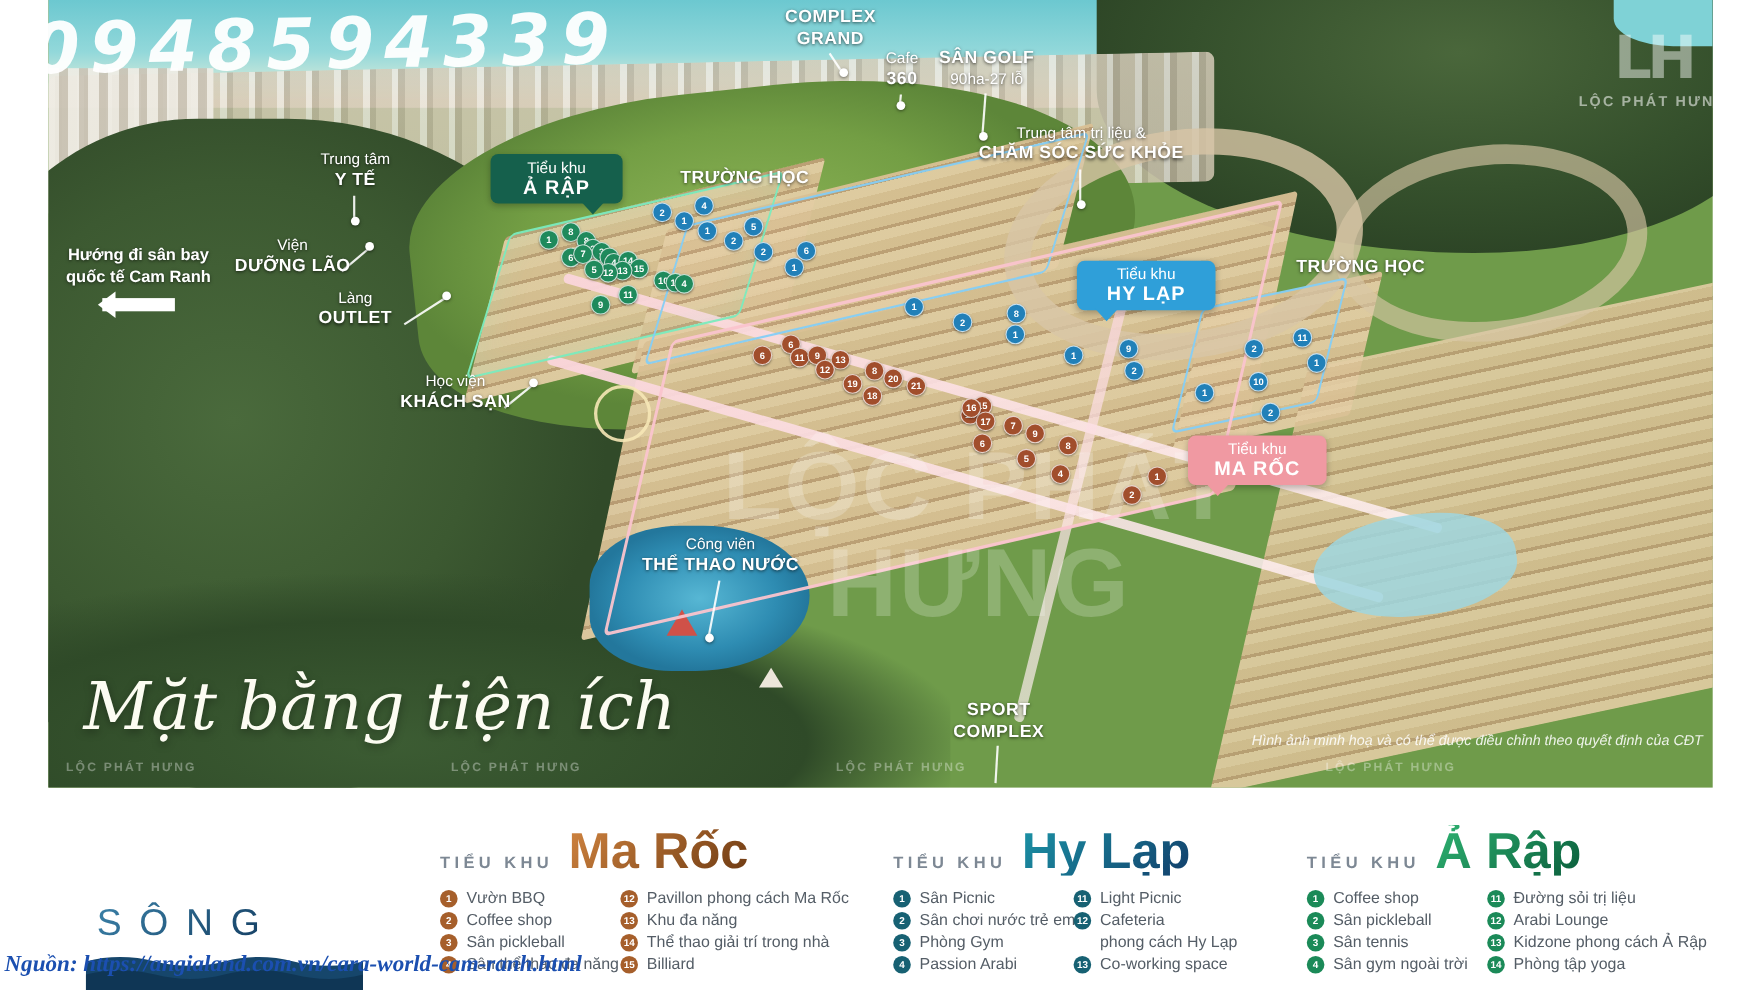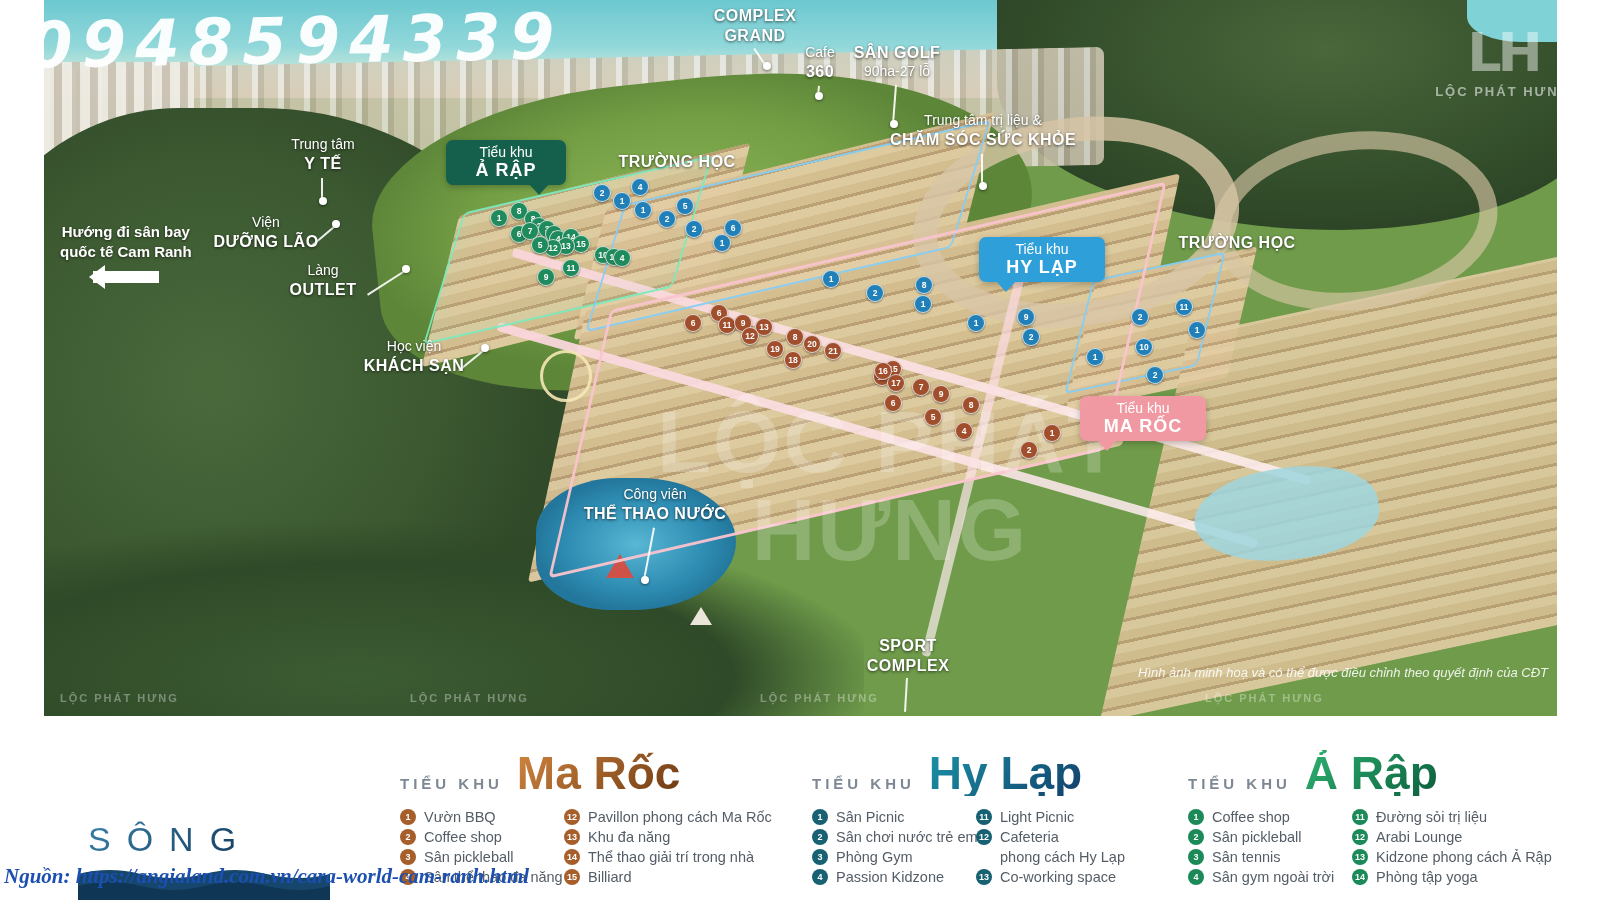--- a/index.html
+++ b/index.html
@@ -286,20 +286,21 @@
     <div class="mono">LH</div>
     <span class="lt">LỘC PHÁT HƯNG</span>
   </div>
 
   <div class="direction">
     <span>Hướng đi sân bay</span><br>
     <span>quốc tế Cam Ranh</span>
     <div class="arrow"></div>
   </div>
 
+  <div class="script-title">Mặt bằng tiện ích</div>
 
   <div class="disclaimer">
     <span>Hình ảnh minh hoạ và có thể được điều chỉnh theo quyết định của CĐT</span><br>
   </div>
 
   <div id="legend">
       <div class="legend-sec" style="left: 400px;">
         <div class="sec-title">
           <span class="kicker">TIỂU KHU</span>
           <span class="sec-name" style="background-image: linear-gradient(135deg, rgb(208, 132, 64), rgb(110, 58, 18));">Ma Rốc</span>
@@ -357,21 +358,21 @@
             <div class="item">
               <span class="num" style="background: rgb(23, 97, 115);">2</span>
               <span>Sân chơi nước trẻ em</span>
             </div>
             <div class="item">
               <span class="num" style="background: rgb(23, 97, 115);">3</span>
               <span>Phòng Gym</span>
             </div>
             <div class="item">
               <span class="num" style="background: rgb(23, 97, 115);">4</span>
-              <span>Passion Kidzone</span>
+              <span>Passion Arabi</span>
             </div>
           </div>
           <div class="col wide">
             <div class="item">
               <span class="num" style="background: rgb(23, 97, 115);">11</span>
               <span>Light Picnic</span>
             </div>
             <div class="item">
               <span class="num" style="background: rgb(23, 97, 115);">12</span>
               <span>Cafeteria</span>

